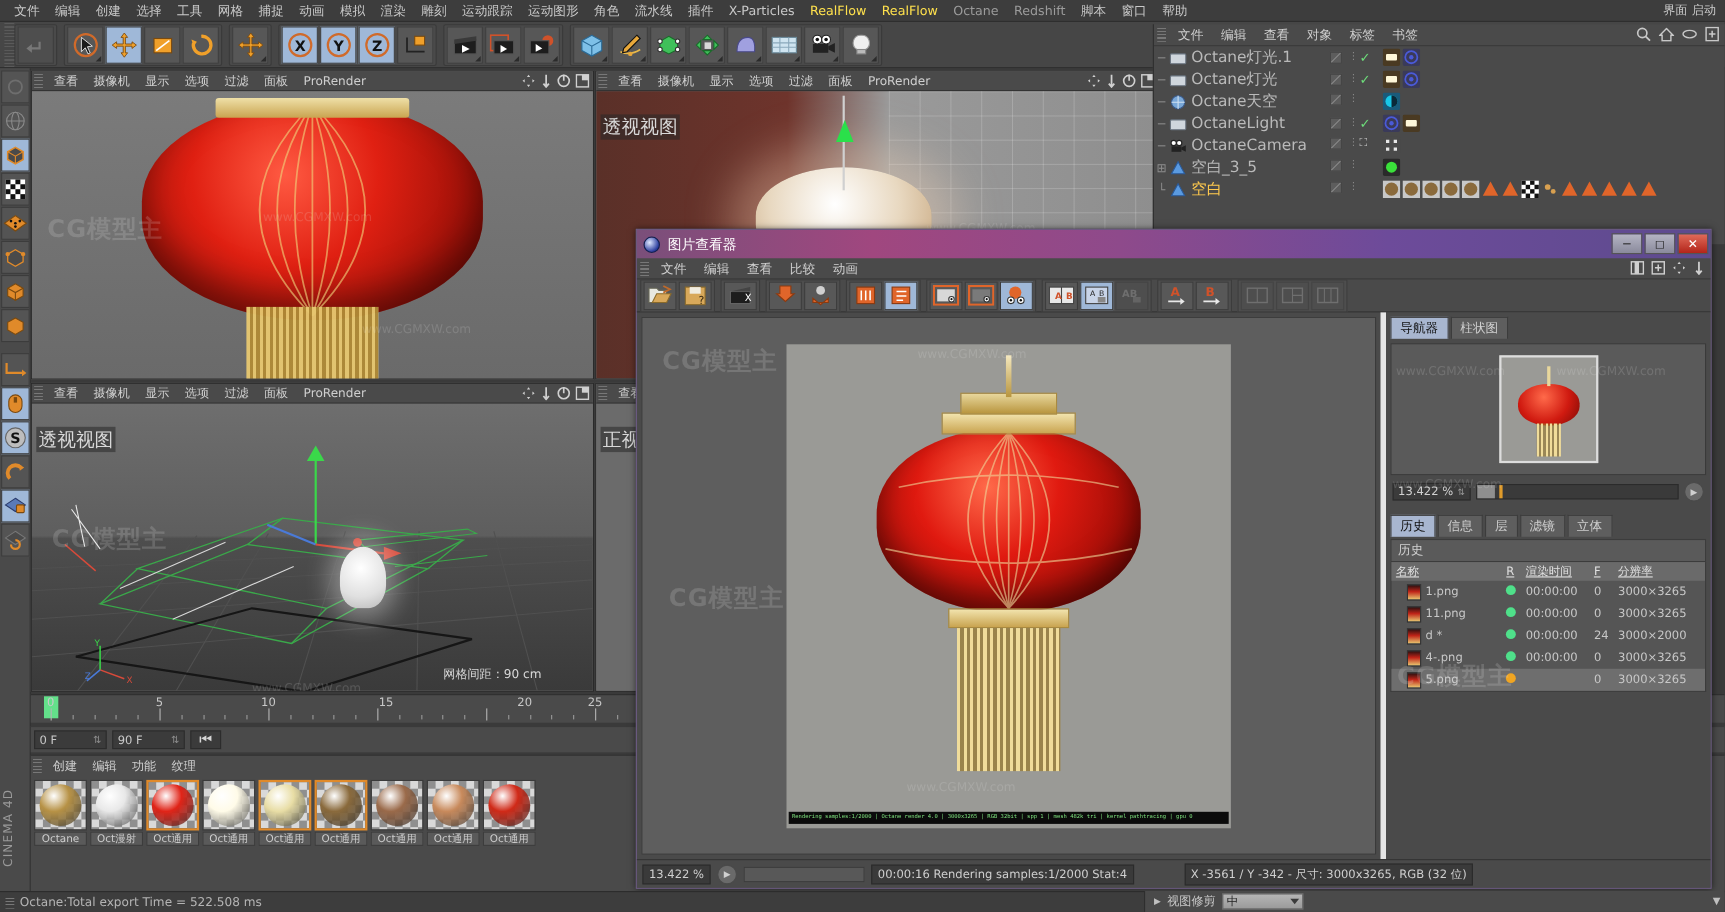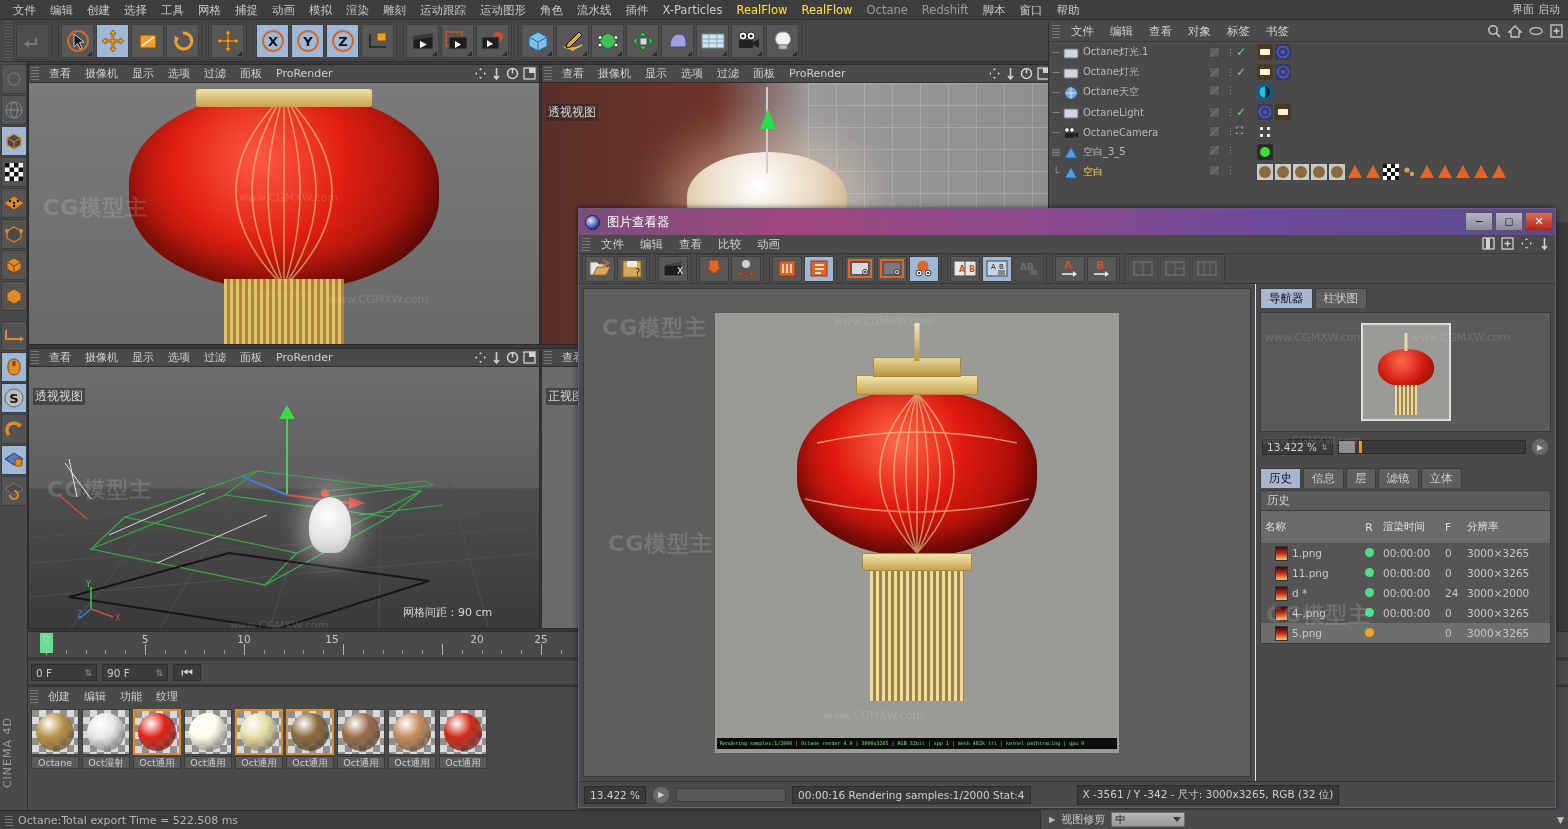--- a/index.html
+++ b/index.html
@@ -36,21 +36,21 @@
   .lbtn.sep { height:8px; background:transparent; border:none; }
 
   
   .vp { position:absolute; background:#6e6e6e; border:1px solid #2a2a2a; overflow:hidden; }
   .vphead { height:18px; background:#4a4a4a; display:flex; align-items:center; gap:0;
     padding-left:2px; border-bottom:1px solid #2e2e2e; position:relative; }
   .vphead .grip { width:8px; height:13px; margin-right:3px; background:
      repeating-linear-gradient(0deg,#787878 0 1px,transparent 1px 3px); }
   .vphead .m { color:#cfcfcf; font-size:11px; padding:0 7px; white-space:nowrap; }
   .vphead .icons { position:absolute; right:3px; top:2px; display:flex; gap:4px; align-items:center; }
-  .vplabel { position:absolute; left:4px; top:21px; color:#d8d8d8; font-size:12px;
+  .vplabel { position:absolute; left:4px; top:21px; color:#d8d8d8; font-size:17px;
     background:rgba(40,40,40,.55); padding:0 2px; }
   .vpbody { position:absolute; left:0; right:0; top:18px; bottom:0; }
 
   
   .wm { position:absolute; color:rgba(235,235,235,.17); font-size:22px; font-weight:bold;
     pointer-events:none; white-space:nowrap; letter-spacing:1px; }
   .wm.s { font-size:11px; font-weight:normal; color:rgba(235,235,235,.16); letter-spacing:0; }
 
   
   .tlbar { position:absolute; left:28px; right:0; height:26px; background:#4a4a4a;
@@ -90,21 +90,21 @@
   .objmgr { position:absolute; right:0; top:22px; width:520px; height:200px; background:#4a4a4a;
     border-left:1px solid #2e2e2e; }
   .objhead { height:20px; display:flex; align-items:center; padding-left:3px; position:relative;
     border-bottom:1px solid #3a3a3a; }
   .objhead .m { color:#cfcfcf; font-size:11.5px; padding:0 8px; }
   .objhead .ic { position:absolute; right:5px; top:2px; display:flex; gap:7px; align-items:center; }
   .objlist { position:relative; }
   .orow { height:20px; display:flex; align-items:center; position:relative; }
   .orow .tree { width:14px; color:#8d8d8d; font-size:11px; text-align:center; }
   .oicon { width:16px; height:14px; margin-right:4px; flex:0 0 auto; }
-  .oname { color:#b9b9b9; font-size:10px; white-space:nowrap; }
+  .oname { color:#b9b9b9; font-size:14px; white-space:nowrap; }
   .oname.sel { color:#ffc94d; }
   .ocols { position:absolute; left:160px; top:3px; display:flex; align-items:center; gap:6px; }
   .ckbox { width:11px; height:11px; background:#5d5d5d; border:1px solid #454545;
     background-image:linear-gradient(135deg,transparent 45%,#7d7d7d 45%,#7d7d7d 55%,transparent 55%); }
   .dots { color:#8b8b8b; font-size:9px; letter-spacing:0; line-height:5px; width:4px; }
   .chk { color:#6ddc7a; font-size:12px; }
   .tags { position:absolute; left:208px; top:2px; display:flex; gap:2px; align-items:center; }
   .tag { width:16px; height:16px; border:1px solid #3a3a3a; }
 
   
@@ -146,21 +146,21 @@
   .pvbtn.on { background:#9fb8d8; }
   .pvbtn.dis { background:#4e4e4e; opacity:.55; }
   .pvgrp { display:flex; align-items:center; background:#4e4e4e; border:1px solid #3c3c3c;
     margin-right:5px; padding:1px; }
 
   .pvmain { position:absolute; left:0; right:0; top:75px; bottom:26px; display:flex; }
   .pvcanvaswrap { flex:1; background:#5e5e5e; position:relative; overflow:hidden; border:1px solid #3a3a3a;
     margin:4px; }
   .pvcanvas { position:absolute; left:50%; top:50%; transform:translate(-50%,-50%);
     width:404px; height:440px; background:#9a9a96; }
-  .pvside { width:300px; background:#4a4a4a; border-left:1px solid #e5e5e5; position:relative; }
+  .pvside { width:300px; background:#4a4a4a; border-left:5px solid #e5e5e5; position:relative; }
 
   .tabrow { display:flex; gap:2px; padding:4px 4px 0 4px; }
   .tab { padding:2px 8px; font-size:11.5px; color:#cfcfcf; background:#5e5e5e;
     border:1px solid #3c3c3c; border-bottom:none; }
   .tab.act { background:#a8b6d0; color:#101010; }
 
   .navbox { margin:4px; height:120px; background:#5a5a5a; border:1px solid #3a3a3a; position:relative; }
   .navthumb { position:absolute; left:50%; top:50%; transform:translate(-50%,-50%);
     width:90px; height:98px; background:#9a9a96; border:2px solid #ddd; }
   .zoomrow { display:flex; align-items:center; gap:5px; padding:2px 6px; }
@@ -170,21 +170,21 @@
   .zoombar .fill { position:absolute; left:0; top:0; bottom:0; width:16px; background:#8f8f8f; }
   .zoombar .mk { position:absolute; left:20px; top:0; bottom:0; width:3px; background:#e09b2a; }
   .circbtn { width:18px; height:18px; border-radius:50%; background:#6a6a6a; border:1px solid #4a4a4a;
     display:flex; align-items:center; justify-content:center; color:#d0d0d0; font-size:8px; }
 
   .hpanel { margin:0 4px; }
   .hhead { background:#5a5a5a; border:1px solid #3c3c3c; color:#d0d0d0; font-size:11.5px;
     padding:2px 6px; margin-top:2px; }
   .htable { border:1px solid #3c3c3c; border-top:none; background:#555; }
   .htr { display:flex; align-items:center; height:20px; font-size:10.5px; color:#c8c8c8; }
-  .htr.head { background:#6a6a6a; color:#e0e0e0; height:32px; }
+  .htr.head { background:#6a6a6a; color:#e0e0e0; height:17px;text-decoration:underline; }
   .htr.sel { background:#6e6e6e; }
   .hc-name { flex:0 0 94px; display:flex; align-items:center; gap:4px; padding-left:14px; }
   .hc-r { flex:0 0 28px; text-align:center; }
   .hc-t { flex:0 0 62px; }
   .hc-f { flex:0 0 22px; }
   .hc-res { flex:1; }
   .dot { width:9px; height:9px; border-radius:50%; display:inline-block; }
   .thumb { width:13px; height:15px; border:1px solid #333; }
 
   .pvstatus { position:absolute; left:0; right:0; bottom:0; height:26px; background:#4a4a4a;
@@ -684,21 +684,21 @@
 <div class="tlbar" style="top:631px;">
   <div class="tlticks" id="tlticks">
     <div class="greenmark"></div>
   <div class="tkl" style="left: 18px;"></div>
       <div class="lbl" style="left: 18px;">0</div>
       <div class="tkl" style="left: 117px;"></div>
       <div class="lbl" style="left: 117px;">5</div>
       <div class="tkl" style="left: 216px;"></div>
       <div class="lbl" style="left: 216px;">10</div>
       <div class="tkl" style="left: 315px;"></div>
-      <div class="lbl" style="left: 304px;">15</div>
+      <div class="lbl" style="left: 323px;">15</div>
       <div class="tkl" style="left: 414px;"></div>
       <div class="lbl" style="left: 414px; margin-left: 35px;">20</div>
       <div class="tkl" style="left: 513px;"></div>
       <div class="lbl" style="left: 513px;">25</div>
       <div class="tkl" style="left: 612px;"></div>
       <div class="lbl" style="left: 612px;">30</div>
       <div class="tkl" style="left: 711px;"></div>
       <div class="lbl" style="left: 711px;">35</div>
       <div class="tkl" style="left: 810px;"></div>
       <div class="lbl" style="left: 810px;">40</div>

